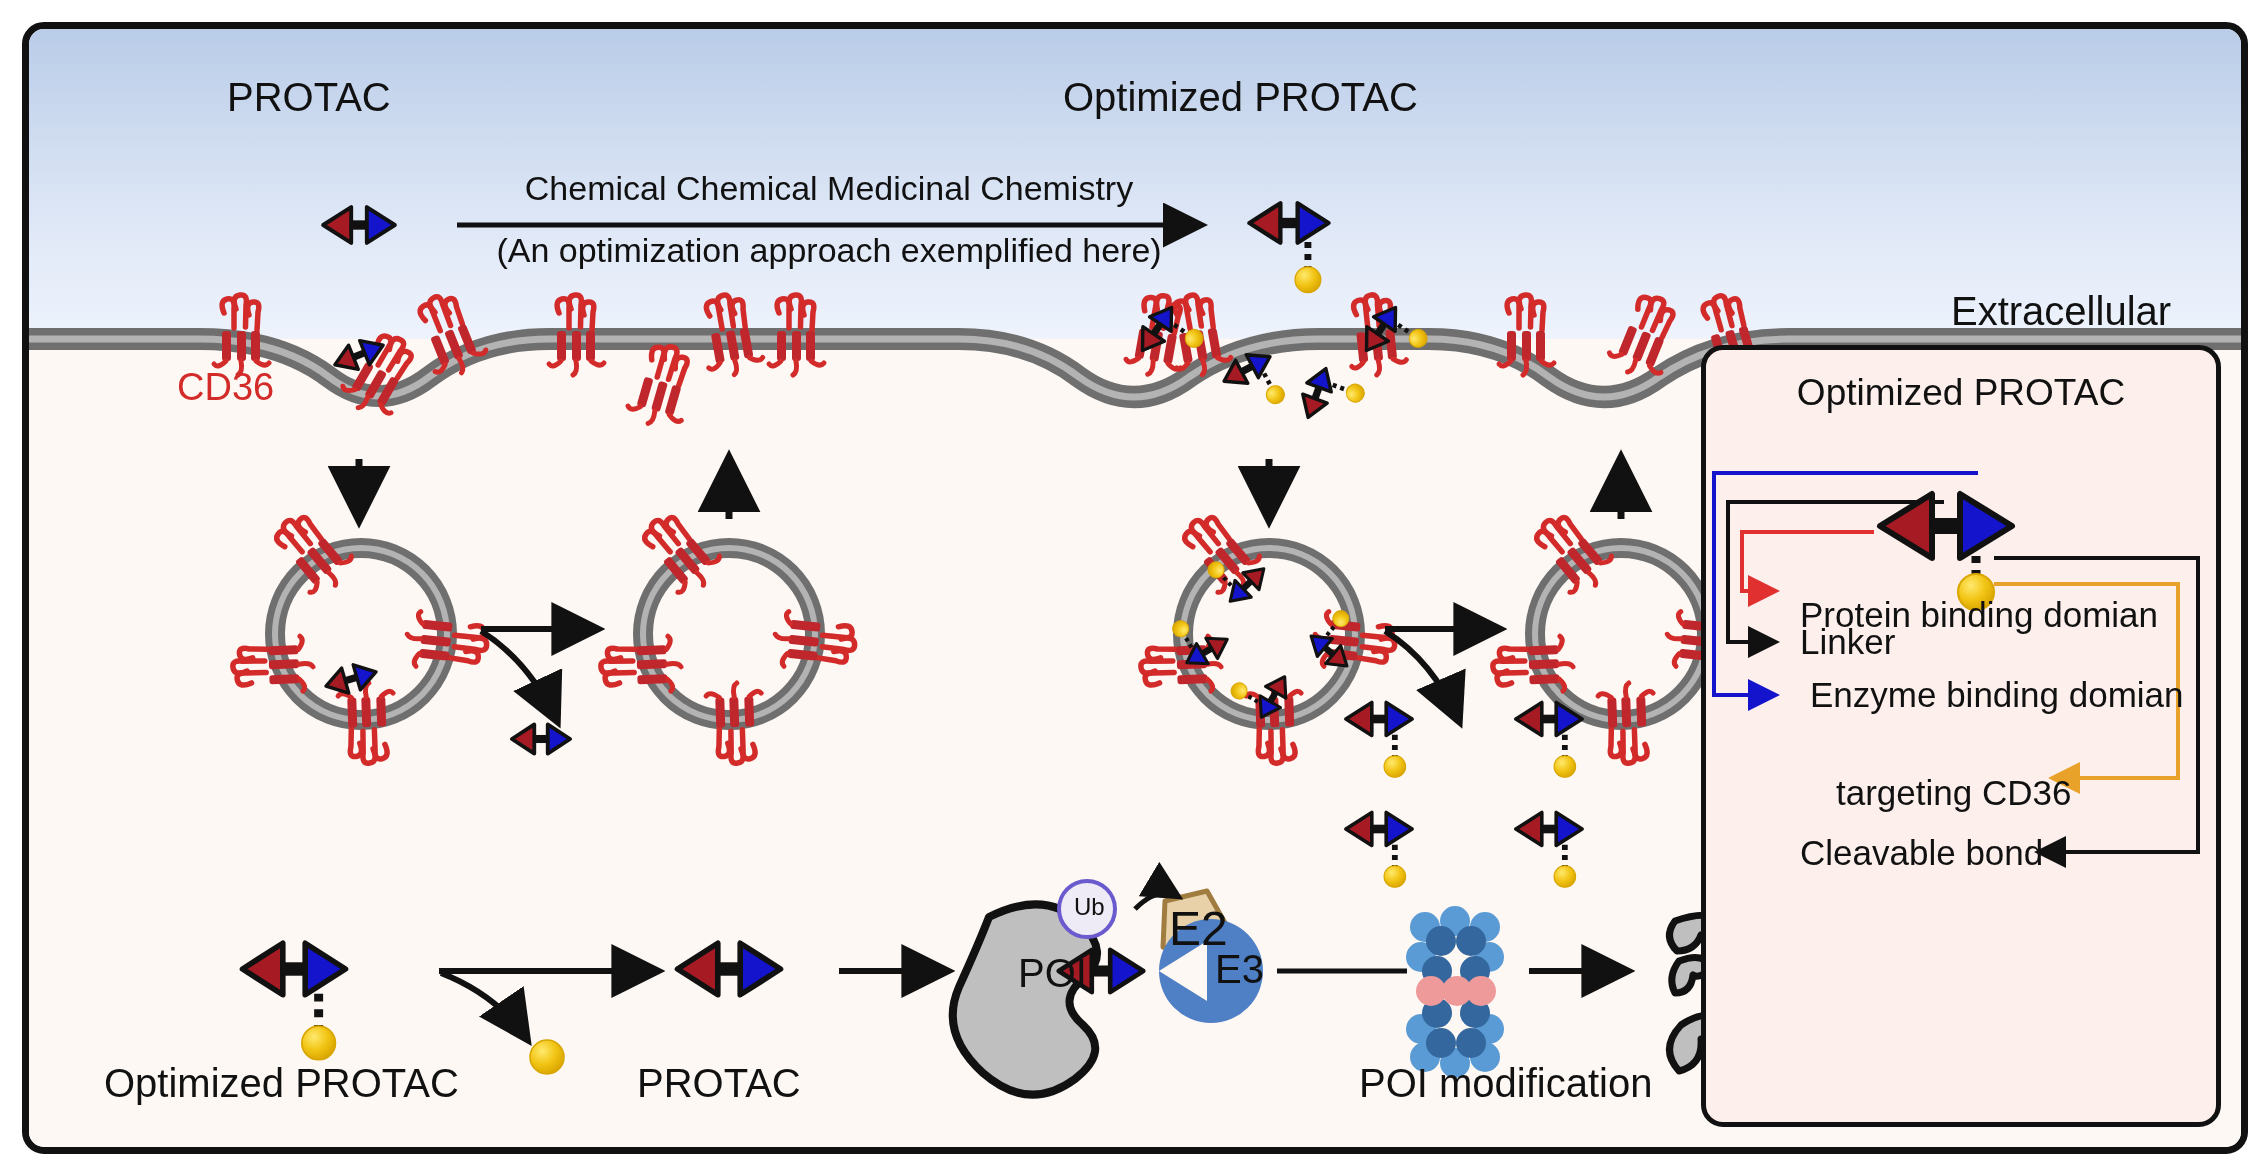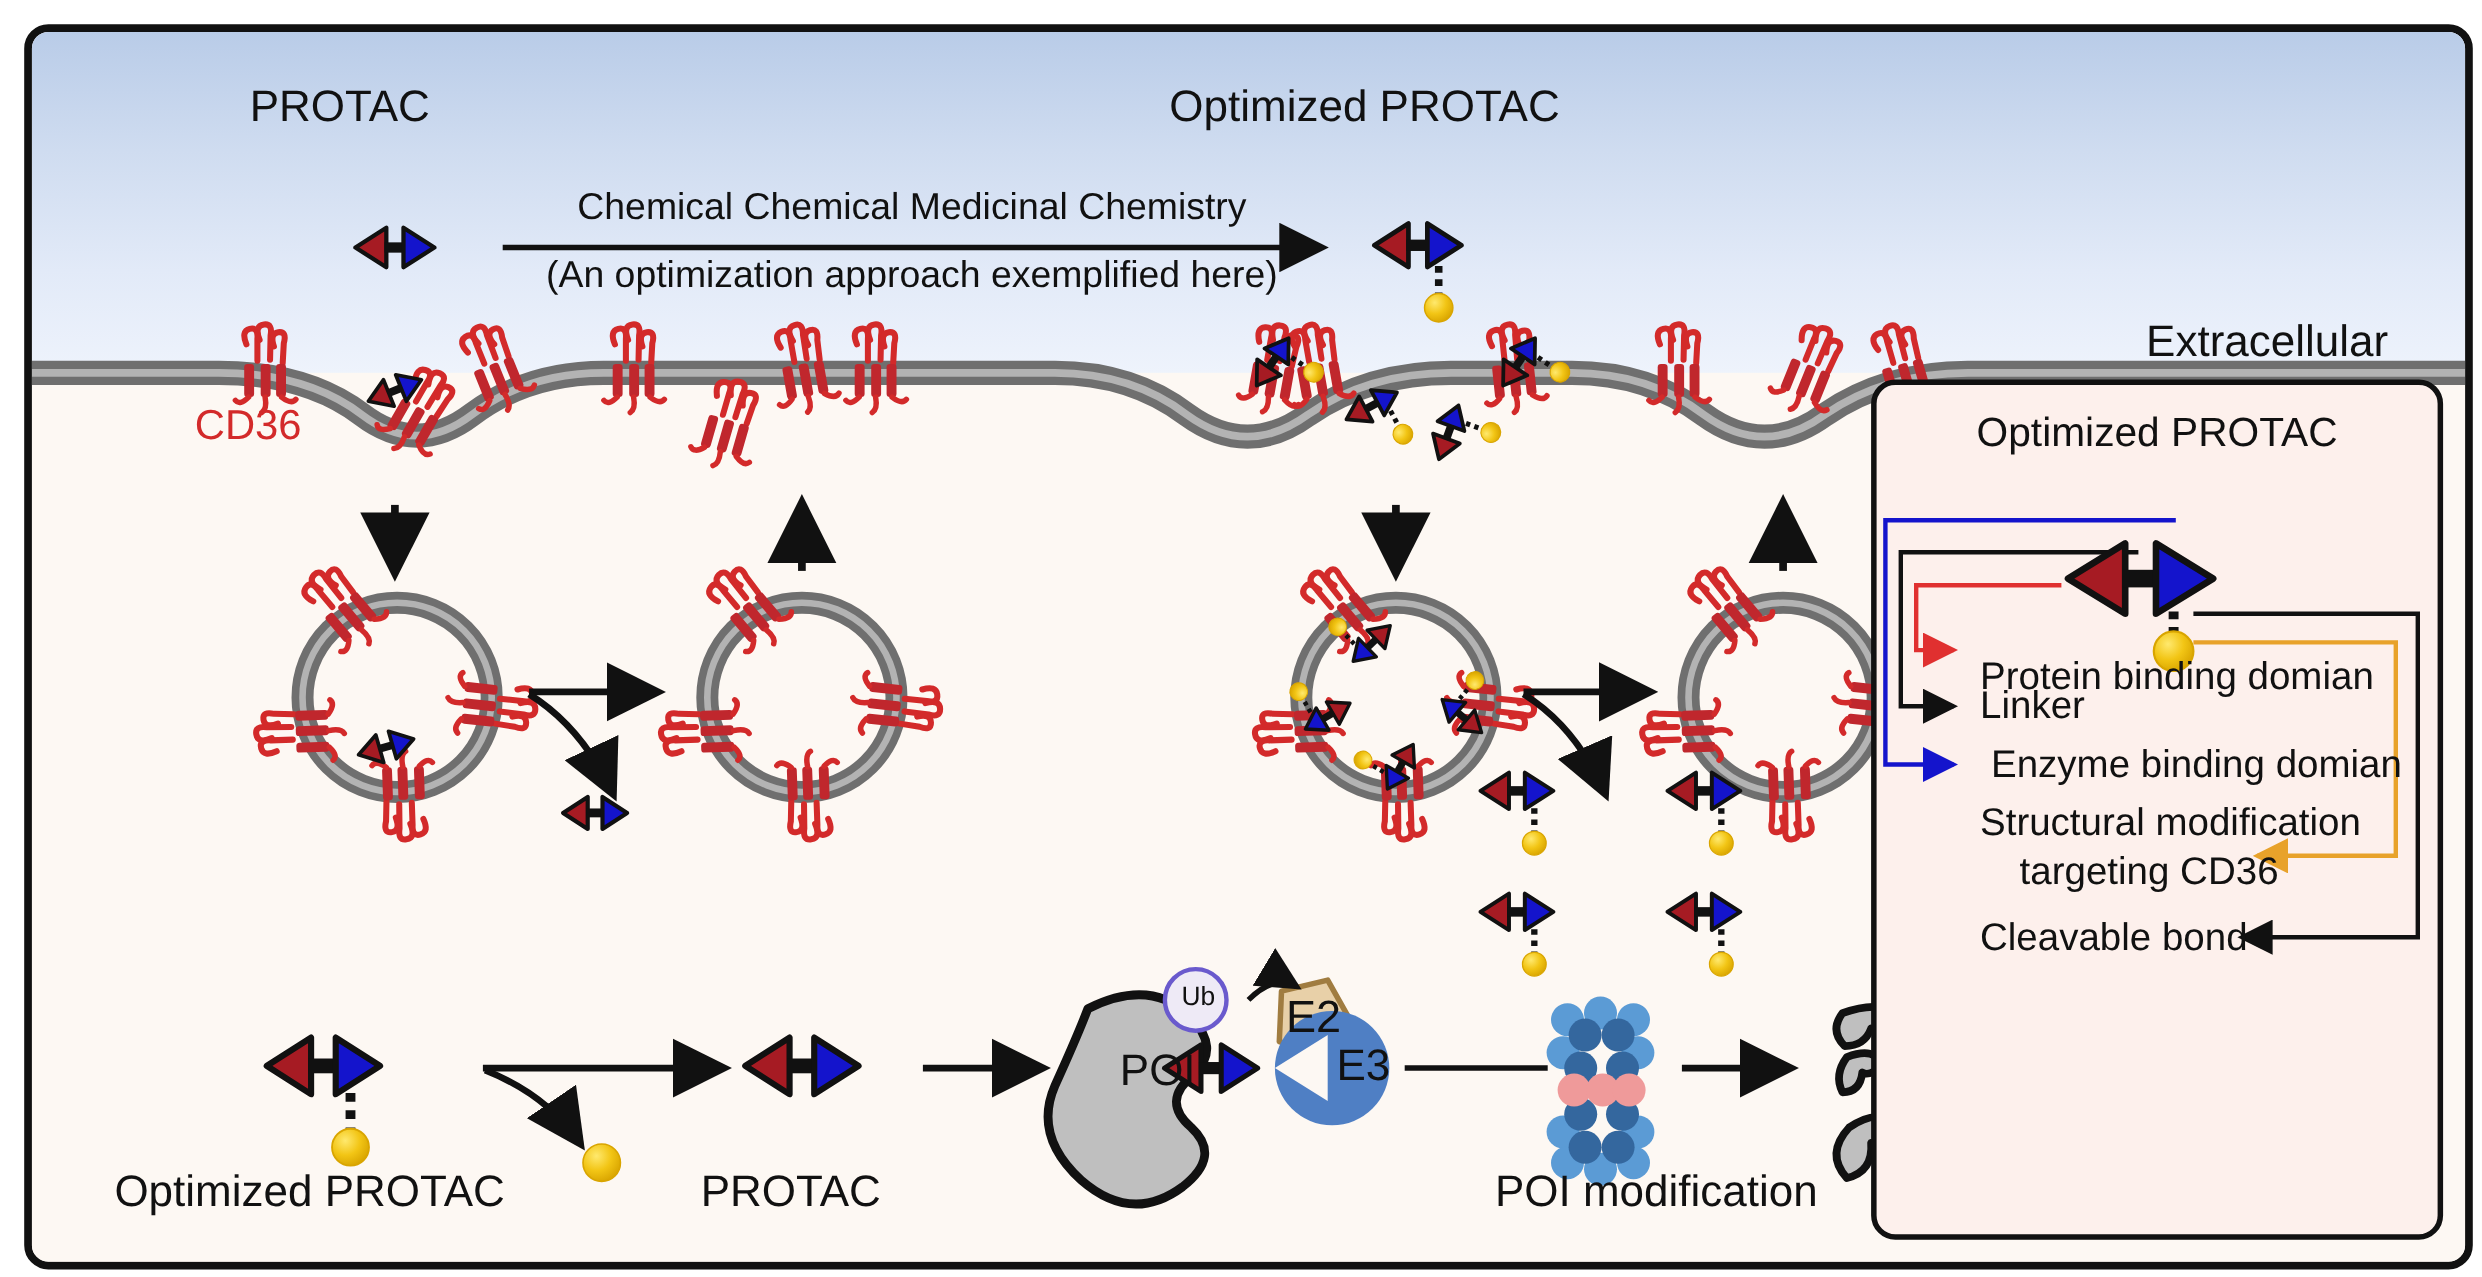--- a/index.html
+++ b/index.html
@@ -298,21 +298,21 @@
     <div class="lbl mid" style="left:1932px;top:332px;">Intracellular</div>
 
     <div class="lbl cd36" style="left:148px;top:337px;">CD36</div>
 
     <div class="lbl big" style="left:75px;top:1032px;">Optimized PROTAC</div>
     <div class="lbl big" style="left:608px;top:1032px;">PROTAC</div>
     <div class="lbl big" style="left:1330px;top:1032px;">POI modification</div>
 
     <div class="lbl" style="left:989px;top:922px;font-size:40px;">POI</div>
     <div class="lbl" style="left:1045px;top:864px;font-size:24px;">Ub</div>
-    <div class="lbl" style="left:1140px;top:872px;font-size:41px;">E2</div>
+    <div class="lbl" style="left:1140px;top:872px;font-size:48px;">E2</div>
     <div class="lbl" style="left:1186px;top:918px;font-size:40px;">E3</div>
 
     <div id="legend">
       <div class="ltitle">Optimized PROTAC</div>
 
       <svg class="layer" viewBox="0 0 510 772" style="width:510px;height:772px;">
         <defs>
           <marker id="lr" markerWidth="8" markerHeight="8" refX="7" refY="4" orient="auto">
               <path d="M0,0 L8,4 L0,8 Z" fill="#e03030"></path>
             </marker>
@@ -342,19 +342,18 @@
           <rect x="-16" y="-8" width="34" height="16" fill="#111"></rect>
           <path d="M66,0 L14,-32 L14,32 Z" fill="#1414cc" stroke="#111" stroke-width="6" stroke-linejoin="round"></path>
           <line x1="30" y1="30" x2="30" y2="52" stroke="#111" stroke-width="9" stroke-dasharray="7 7"></line>
           <circle cx="30" cy="66" r="18" fill="url(#ballg)" stroke="#d9a500" stroke-width="2"></circle>
         </g>
       </svg>
 
       <div class="lrow" style="left:94px;top:222px;margin-top:24px;">Protein binding domian</div>
       <div class="lrow" style="left:94px;top:273px;">Linker</div>
       <div class="lrow" style="left:104px;top:326px;">Enzyme binding domian</div>
-      <div class="lrow" style="left:94px;top:379px;">Structural modification</div>
       <div class="lrow" style="left:94px;top:424px;margin-left:36px;">targeting CD36</div>
       <div class="lrow" style="left:94px;top:484px;">Cleavable bond</div>
     </div>
 
   </div>
 </div>
 
 </body></html>

